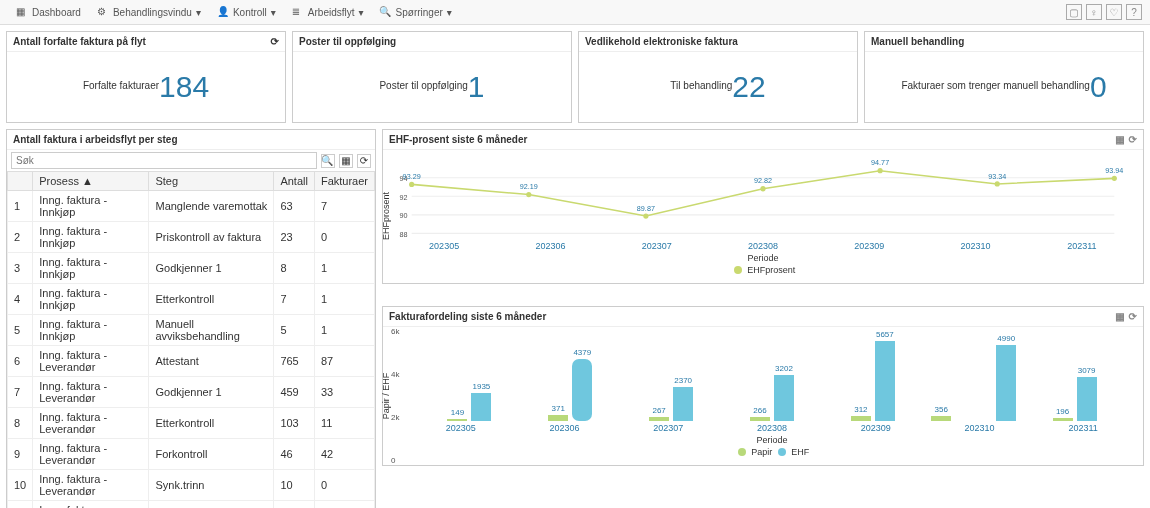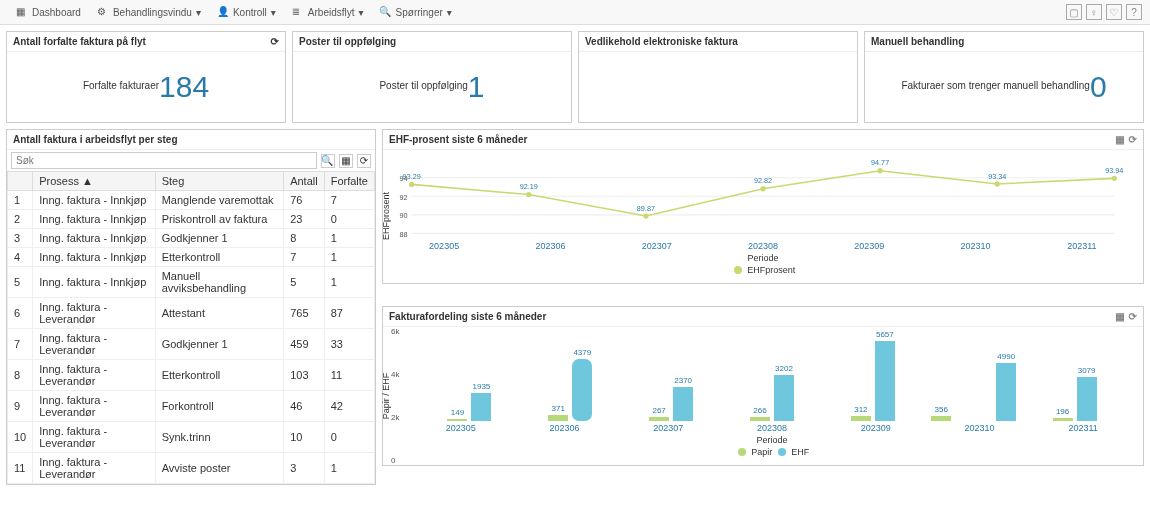--- a/index.html
+++ b/index.html
@@ -109,20 +109,24 @@
         </div>
         <div class="kpi-body">
           <div class="kpi-label">Poster til oppfølging</div>
           <div class="kpi-value">1</div>
         </div>
       </div>
       <div class="panel">
         <div class="panel-hdr">
           <span>Vedlikehold elektroniske faktura</span>
         </div>
+        <div class="kpi-body">
+          <div class="kpi-label">Til behandling</div>
+          <div class="kpi-value">22</div>
+        </div>
       </div>
       <div class="panel">
         <div class="panel-hdr">
           <span>Manuell behandling</span>
         </div>
         <div class="kpi-body">
           <div class="kpi-label">Fakturaer som trenger manuell behandling</div>
           <div class="kpi-value">0</div>
         </div>
       </div>
@@ -138,29 +142,29 @@
       <span class="ic">▦</span>
       <span class="ic">⟳</span>
     </div>
     <table id="steg">
       <thead>
           <tr id="steg-head">
             <th></th>
             <th>Prosess ▲</th>
             <th>Steg</th>
             <th>Antall</th>
-            <th>Forfalte</th>
+            <th>Fakturaer</th>
           </tr>
         </thead>
       <tbody id="steg-body">
           <tr>
             <td class="num">1</td>
             <td>Inng. faktura - Innkjøp</td>
             <td>Manglende varemottak</td>
-            <td class="num">76</td>
+            <td class="num">63</td>
             <td class="num">7</td>
           </tr>
           <tr>
             <td class="num">2</td>
             <td>Inng. faktura - Innkjøp</td>
             <td>Priskontroll av faktura</td>
             <td class="num">23</td>
             <td class="num">0</td>
           </tr>
           <tr>
@@ -340,21 +344,21 @@
                 <span class="bar-val">312</span>
               </div>
               <div class="bar bar-ehf" style="height: 80.1408px;">
                 <span class="bar-val">5657</span>
               </div>
             </div>
             <div class="bar-group">
               <div class="bar bar-papir" style="height: 5.04333px;">
                 <span class="bar-val">356</span>
               </div>
-              <div class="bar bar-ehf" style="height: 58px; margin-left: 41px;">
+              <div class="bar bar-ehf" style="height: 76px; margin-left: 41px;">
                 <span class="bar-val">4990</span>
               </div>
             </div>
             <div class="bar-group">
               <div class="bar bar-papir" style="height: 2.77667px;">
                 <span class="bar-val">196</span>
               </div>
               <div class="bar bar-ehf" style="height: 43.6192px;">
                 <span class="bar-val">3079</span>
               </div>

